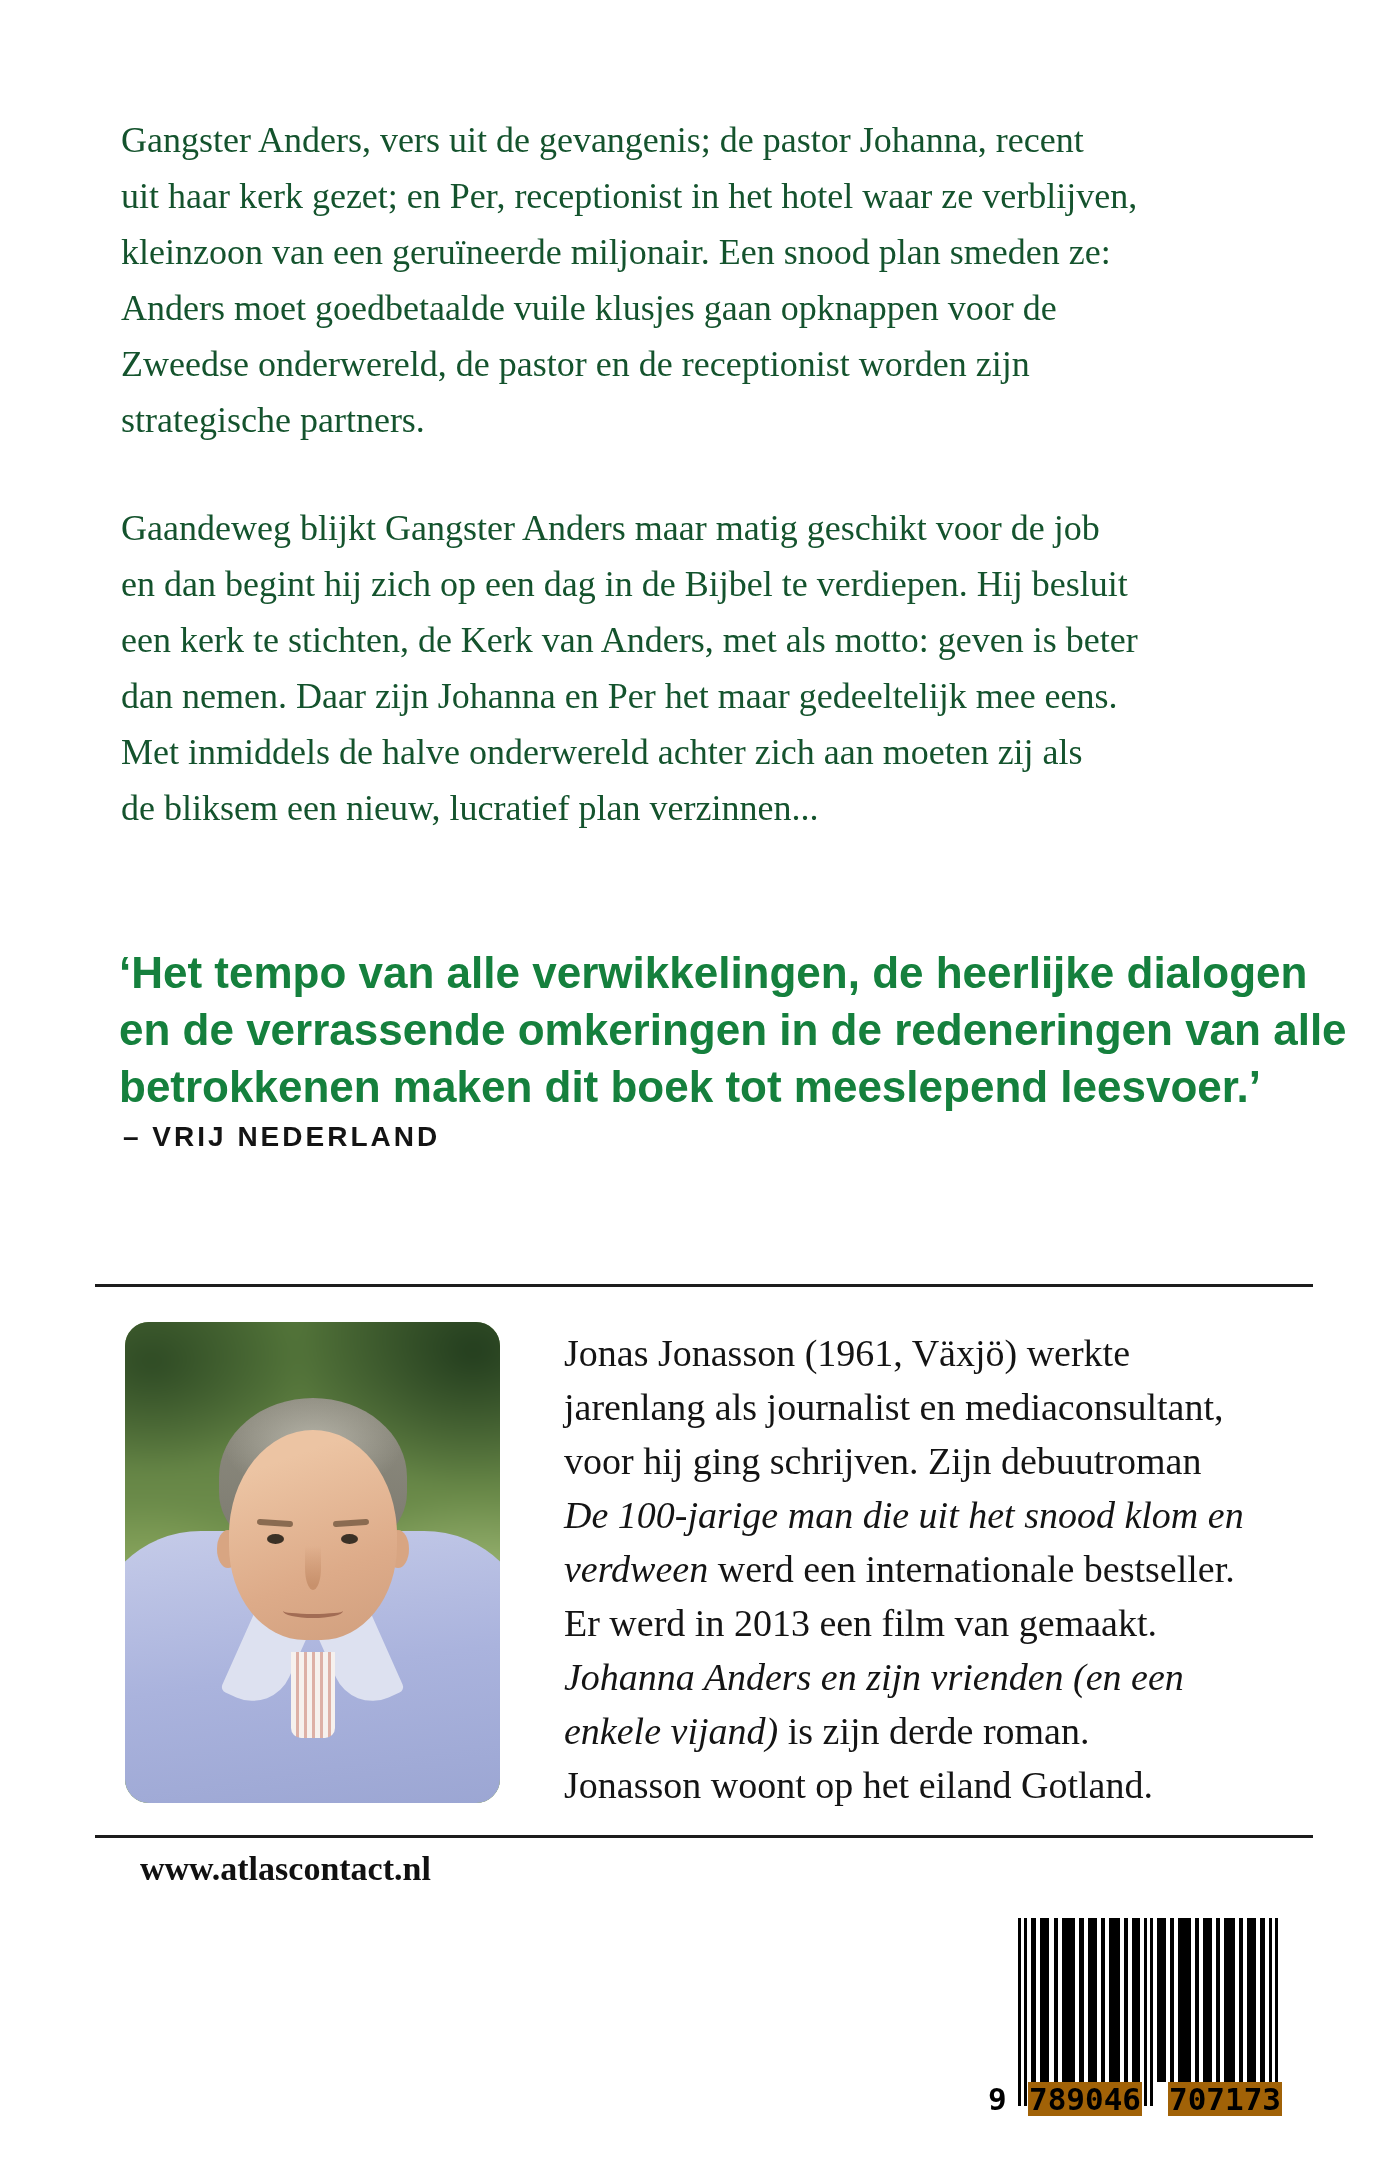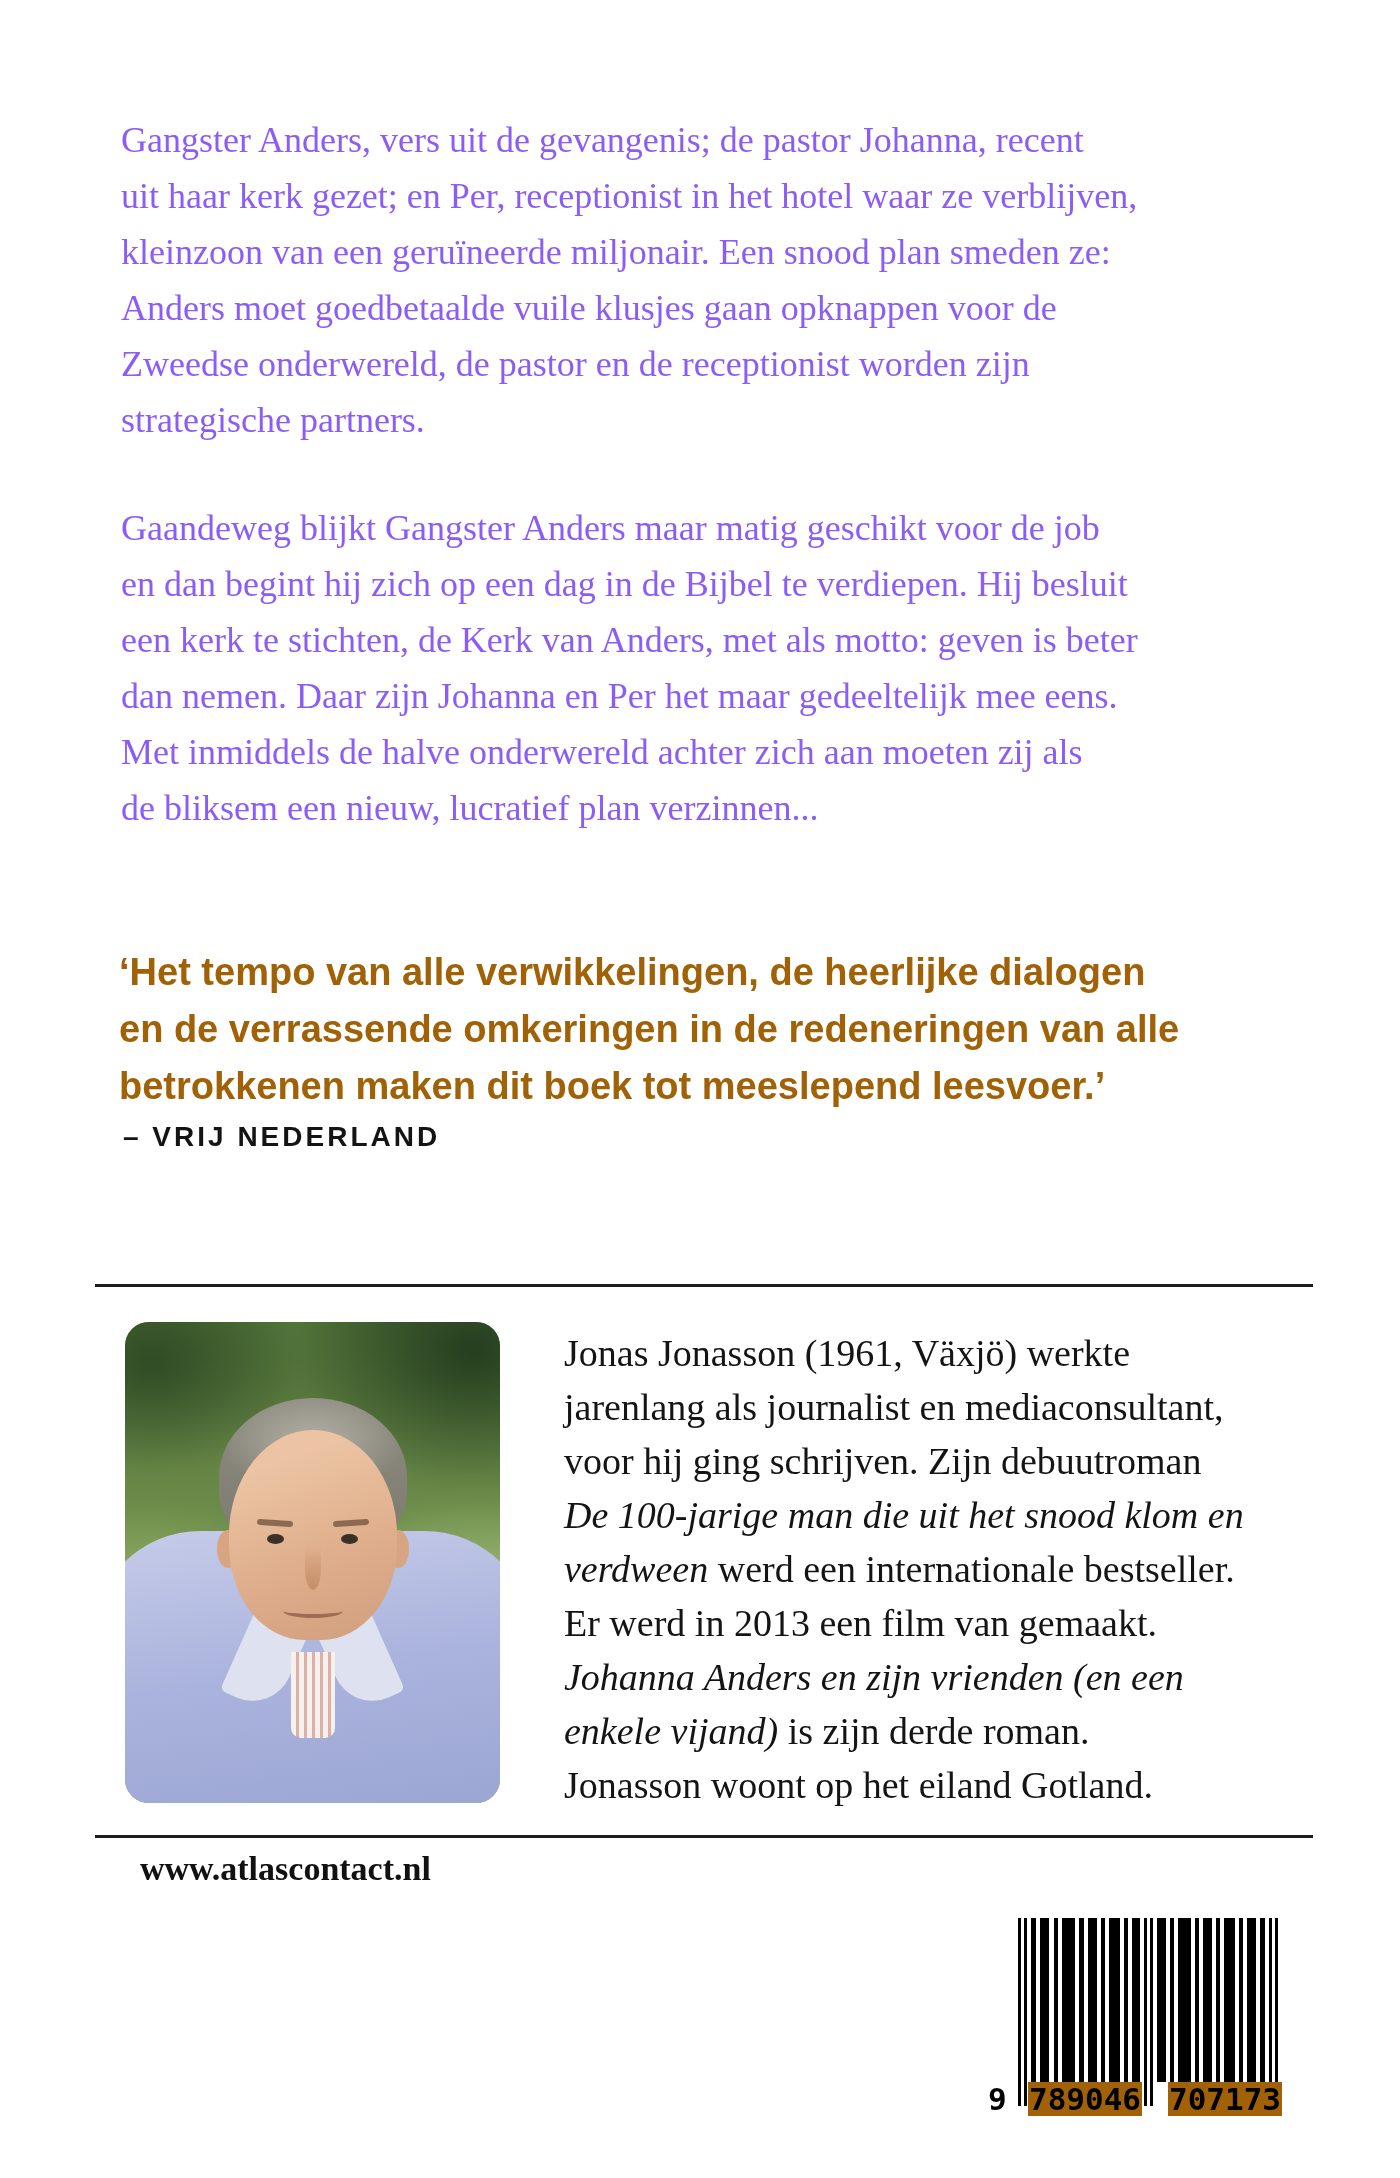--- a/index.html
+++ b/index.html
@@ -2,28 +2,28 @@
 <html><head>
 <meta charset="utf-8">
 <style>
   html,body { margin:0; padding:0; background:#ffffff; }
   .page {
     position:relative; width:1400px; height:2178px; background:#ffffff;
     font-family:"Liberation Serif", serif; color:#161616; overflow:hidden;
   }
   .serif-block {
     position:absolute; white-space:pre-line;
-    font-size:36px; line-height:56px; color:#8b5cf6;
+    font-size:36px; line-height:56px; color:#14532d;
   }
   #para1 { left:121px; top:112px; width:1250px; }
   #para2 { left:121px; top:500px; width:1250px; }
   .quote {
     position:absolute; left:119px; top:944px; width:1230px;
     font-family:"Liberation Sans", sans-serif; font-weight:700;
-    font-size:38px; line-height:57px; white-space:pre-line; color:#a16207;
+    font-size:44px; line-height:57px; white-space:pre-line; color:#15803d;
   }
   .attribution {
     position:absolute; left:123px; top:1121px;
     font-family:Liberation Sans, sans-serif; font-weight:600;
     font-size:28px; letter-spacing:3px; color:#141414;
   }
   .rule { position:absolute; left:95px; width:1218px; height:3px; background:#1c1c1c; }
   #rule1 { top:1284px; }
   #rule2 { top:1835px; }
 

